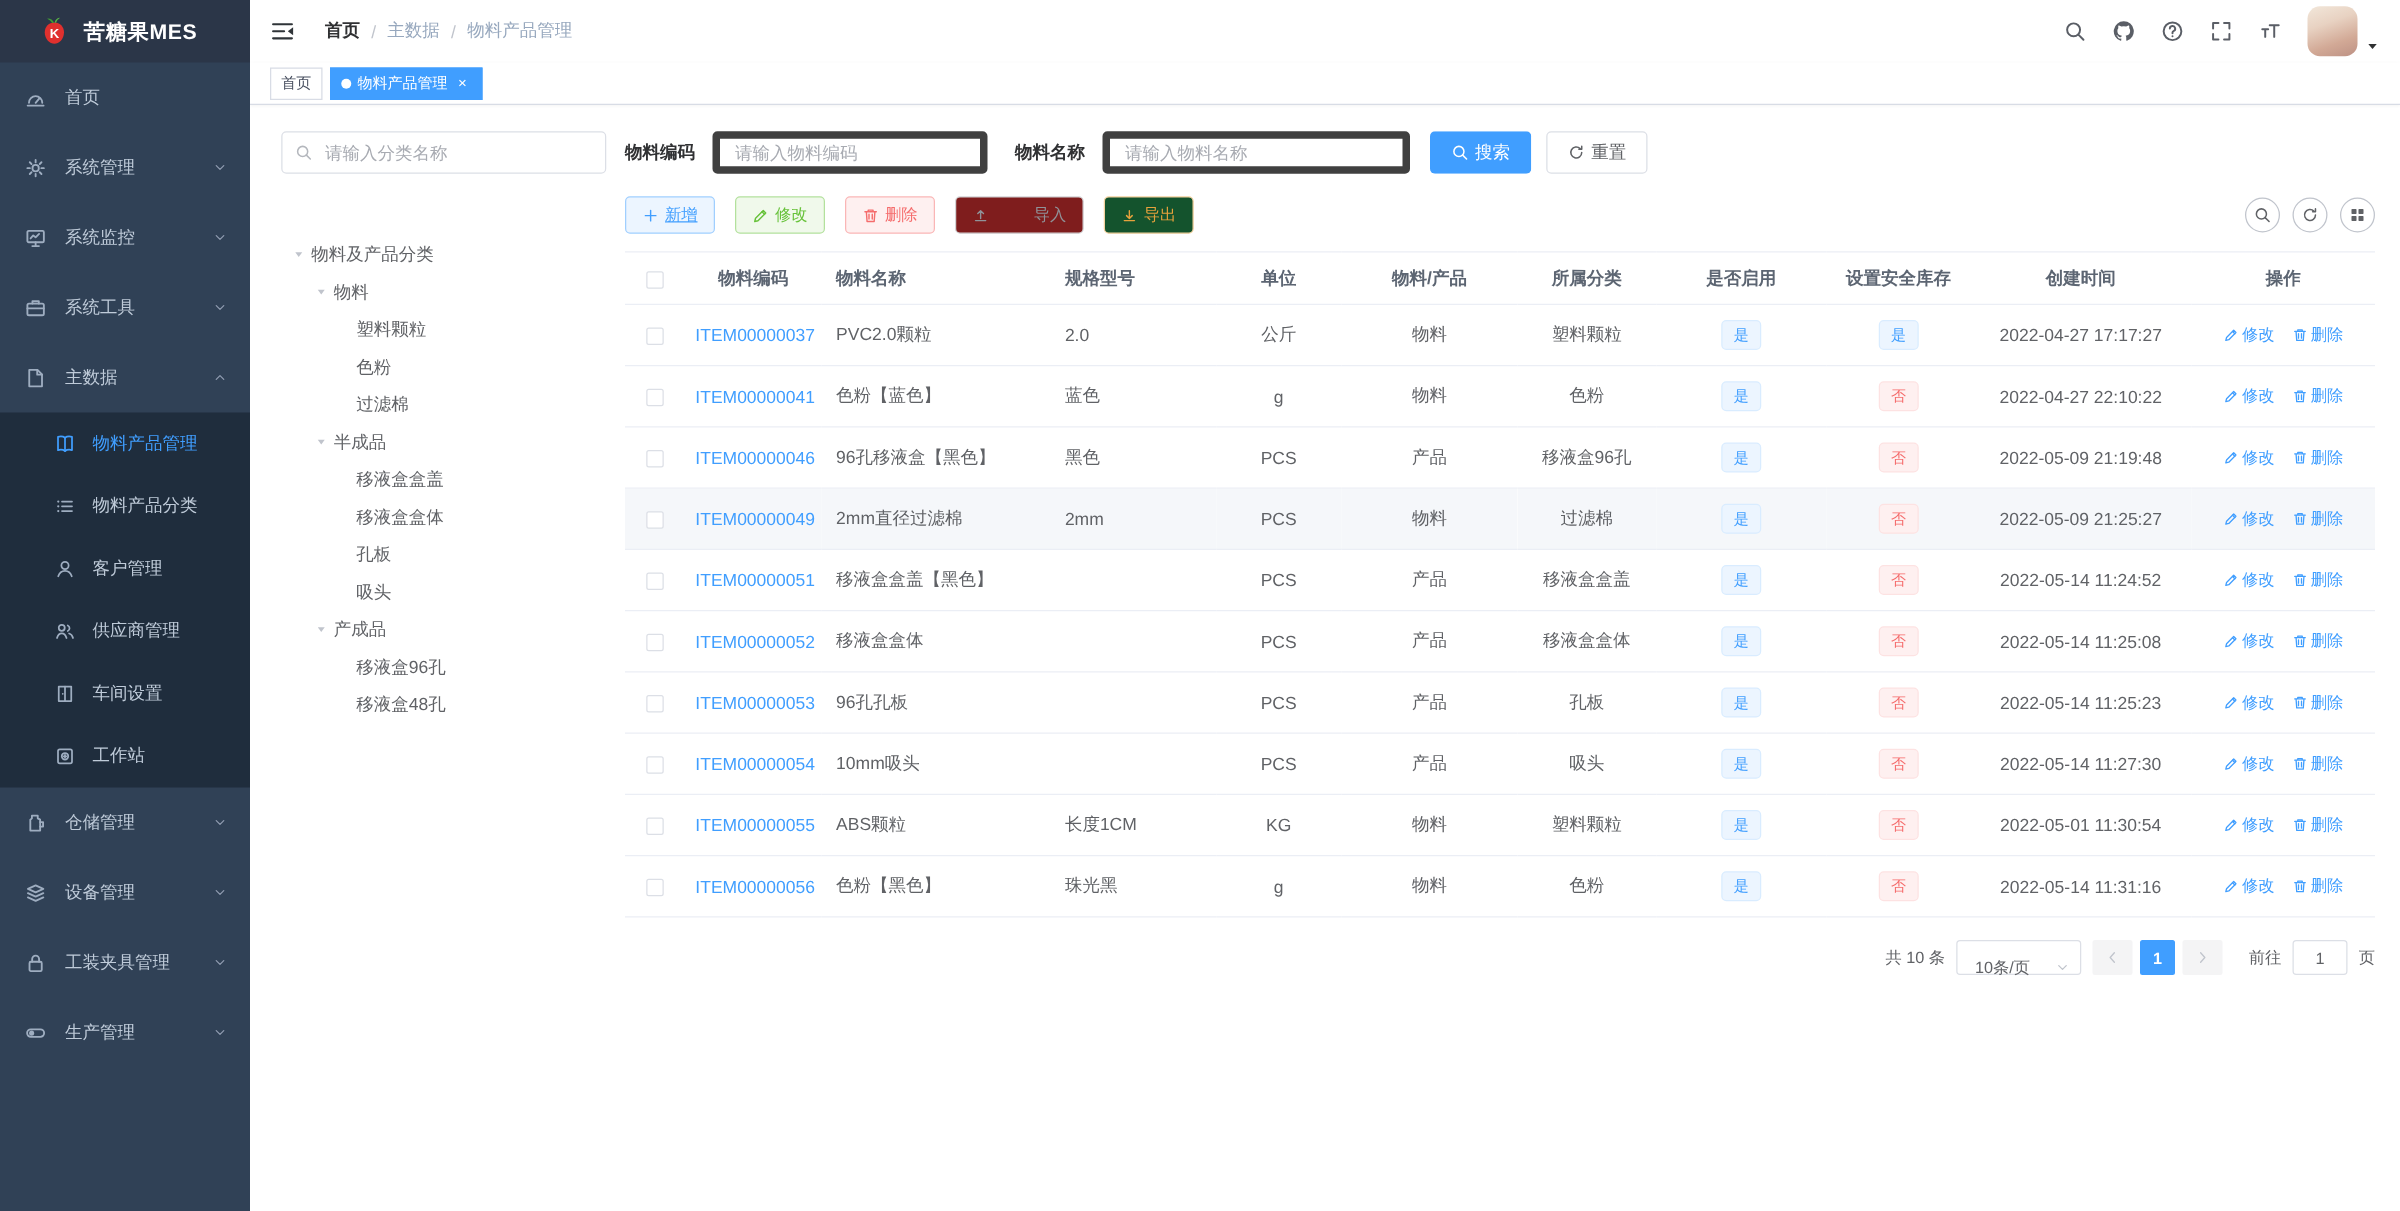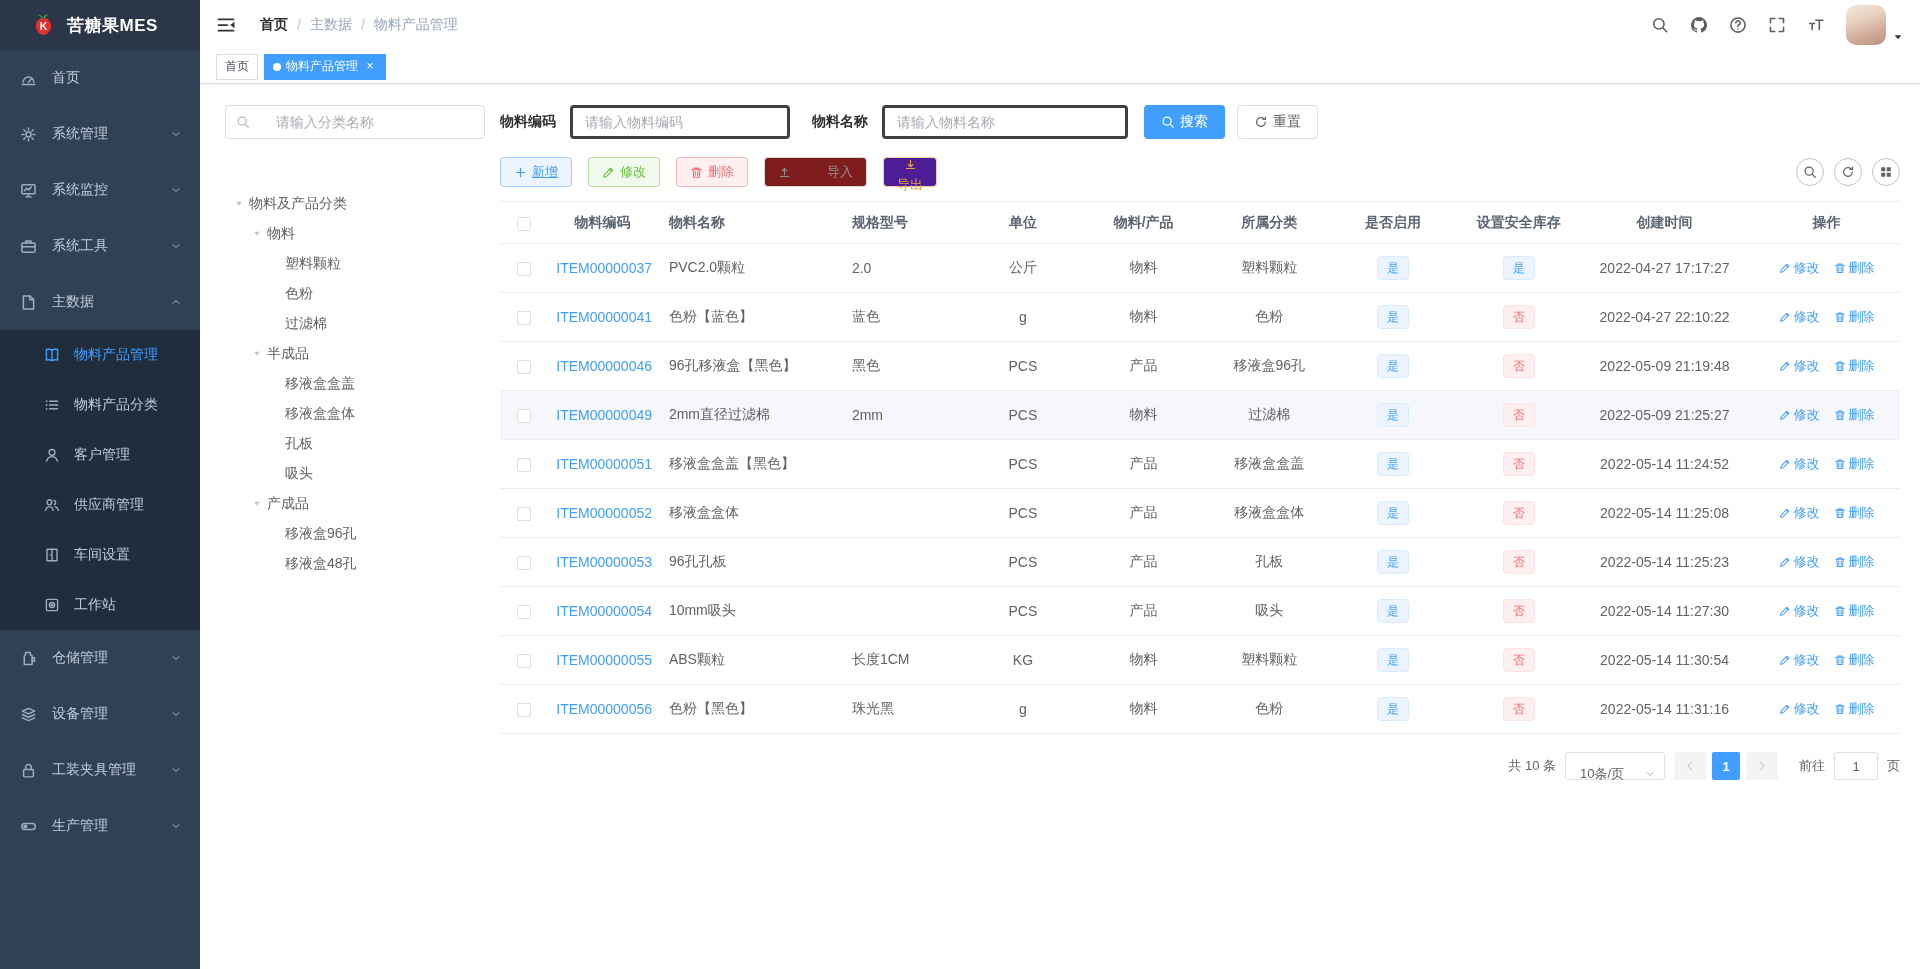--- a/index.html
+++ b/index.html
@@ -43,52 +43,52 @@
     background:#fff; border-bottom:1px solid #d8dce5; box-shadow:0 1px 3px rgba(0,0,0,.06); }
   .tag { height:26px; display:inline-flex; align-items:center; gap:5px; padding:0 8px;
     border:1px solid #d8dce5; background:#fff; color:#495060; font-size:12px; cursor:pointer; }
   .tag.active { background:#409eff; border-color:#409eff; color:#fff; }
   .tag-dot { width:8px; height:8px; border-radius:50%; background:#fff; }
   .tag-close { font-size:12px; width:14px; height:14px; line-height:13px; text-align:center; border-radius:50%; }
 
   
   .content { margin-left:200px; display:flex; gap:15px; padding:21px 20px 0 25px; }
   .tree-panel { width:260px; flex:none; }
-  .tree-search { height:34px; border:1px solid #dcdfe6; border-radius:4px; display:flex; align-items:center; padding:0 10px; gap:24px; }
+  .tree-search { height:34px; border:1px solid #dcdfe6; border-radius:4px; display:flex; align-items:center; padding:0 10px; gap:8px; }
   .tree-search .ts-icon { width:14px; height:14px; color:#b4b7bd; flex:none; }
   .tree-search input { border:none; outline:none; flex:1; font-size:14px; color:#606266; min-width:0;
     font-family:inherit; }
   .tree-search input::placeholder { color:#a8abb2; }
   .tree { margin-top:50px; }
   .tree-node { height:30px; display:flex; align-items:center; font-size:14px; color:#606266; cursor:pointer; }
   .tree-arrow { width:20px; height:14px; flex:none; color:#c0c4cc; display:flex; align-items:center; justify-content:center; }
   .tree-arrow svg { width:12px; height:12px; }
 
   .main-panel { flex:1; min-width:0; }
   .filter-row { display:flex; align-items:center; }
   .f-label { font-size:14px; font-weight:700; color:#303133; margin-right:14px; white-space:nowrap; }
   .f-label.ml { margin-left:22px; }
-  .f-input { height:34px; border:3px solid #404040; border-radius:4px; padding:0 12px; font-size:14px; color:#606266;
+  .f-input { height:34px; border:6px solid #404040; border-radius:4px; padding:0 12px; font-size:14px; color:#606266;
     font-family:inherit; outline:none; }
   .f-input::placeholder { color:#a8abb2; }
   .btn { display:inline-flex; align-items:center; gap:5px; height:34px; padding:0 16px; border-radius:4px;
     font-size:14px; cursor:pointer; border:1px solid transparent; font-family:inherit; }
   .btn .icn { width:14px; height:14px; }
   .btn-primary { background:#409eff; color:#fff; margin-left:16px; }
   .btn-plain { background:#fff; border-color:#dcdfe6; color:#606266; margin-left:12px; }
 
   .toolbar-row { margin-top:18px; display:flex; align-items:center; }
   .tbtn { height:30px; padding:0 13px; font-size:13px; border-radius:4px; display:inline-flex; align-items:center;
     gap:5px; margin-right:16px; border:1px solid; cursor:pointer; font-family:inherit; }
   .tbtn .icn { width:13px; height:13px; }
   .tbtn-add { background:#ecf5ff; border-color:#a0cfff; color:#409eff;text-decoration:underline; }
   .tbtn-edit { background:#f0f9eb; border-color:#b3e19d; color:#67c23a; }
   .tbtn-del { background:#fef0f0; border-color:#fab6b6; color:#f56c6c; }
   .tbtn-imp { background:#7f1d1d; border-color:#d3d4d6; color:#909399;gap:36px; }
-  .tbtn-exp { background:#4c1d95; border-color:#f3d19e; color:#e6a23c;flex-direction:column; }
+  .tbtn-exp { background:#14532d; border-color:#f3d19e; color:#e6a23c; }
   .toolbar-right { margin-left:auto; display:flex; gap:10px; }
   .circ { width:28px; height:28px; border:1px solid #c0c4cc; border-radius:50%; background:#fff; color:#606266;
     display:flex; align-items:center; justify-content:center; cursor:pointer; }
   .circ .icn { width:14px; height:14px; }
 
   
   table.data-table { width:100%; border-collapse:collapse; table-layout:fixed; margin-top:14px; }
   .data-table th { height:42px; font-size:14px; font-weight:700; color:#5c6572;
     border-top:1px solid #ebeef5; border-bottom:1px solid #ebeef5; padding:0 8px; white-space:nowrap; overflow:hidden; }
   .data-table td { height:49px; font-size:14px; color:#606266; border-bottom:1px solid #ebeef5;
@@ -825,21 +825,21 @@
           <tr>
             <td class="ac"><span class="checkbox"></span></td>
             <td class="ac"><span class="code-link">ITEM00000055</span></td>
             <td class="al">ABS颗粒</td>
             <td class="al">长度1CM</td>
             <td class="ac">KG</td>
             <td class="ac">物料</td>
             <td class="ac">塑料颗粒</td>
             <td class="ac"><span class="badge badge-yes">是</span></td>
             <td class="ac"><span class="badge badge-no">否</span></td>
-            <td class="ac">2022-05-14 11:30:54</td>
+            <td class="ac">2022-05-01 11:30:54</td>
             <td class="ac"><span class="op-link">
                 <span class="icn">
                   <svg viewBox="0 0 16 16" fill="none" stroke="currentColor" stroke-width="1.4" stroke-linecap="round" stroke-linejoin="round">
                     <path d="M2.2 13.8l.8-3.2 7.6-7.6 2.4 2.4-7.6 7.6z"></path>
                     <path d="M9.4 4.2l2.4 2.4"></path>
                   </svg>
                 </span>
                 <span>修改</span>
               </span><span class="op-link">
                 <span class="icn">

